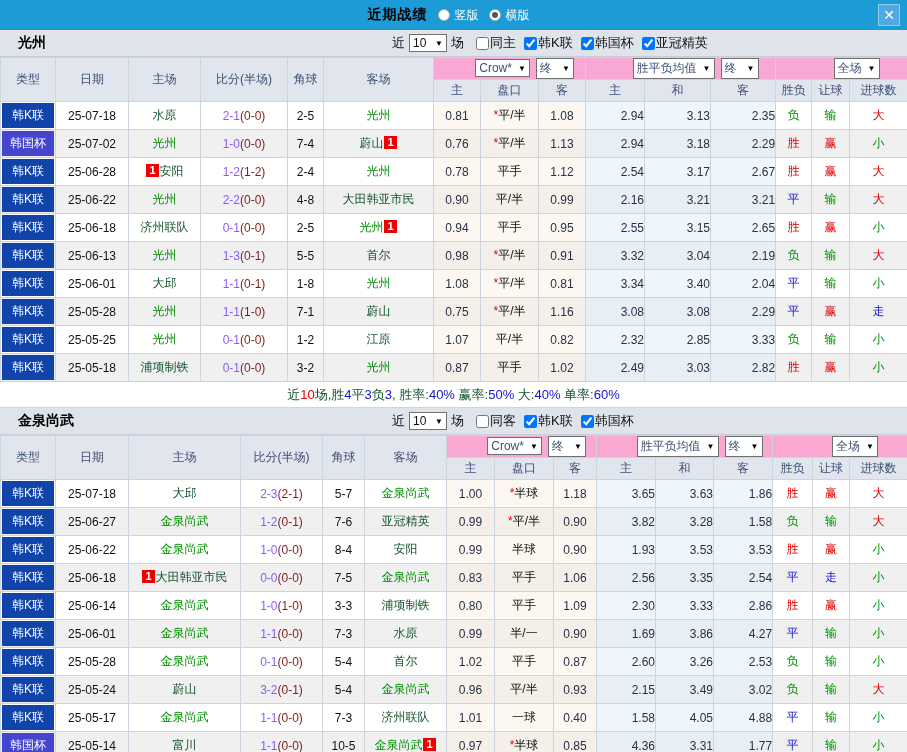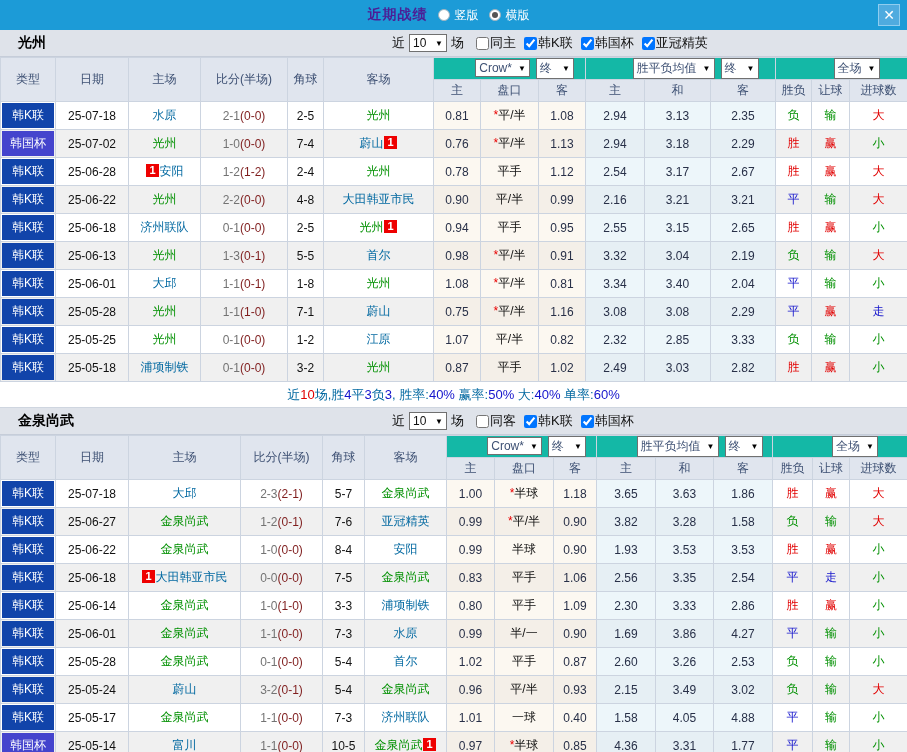--- a/index.html
+++ b/index.html
@@ -8,21 +8,21 @@
     width: 907px;
     font-family: "Liberation Sans", "DejaVu Sans", sans-serif;
     font-size: 12px;
     color:#111;
   }
   
   .titlebar {
     height: 30px; background:#1c9bd7; position: relative;
     display:flex; align-items:center; justify-content:center;
   }
-  .titlebar .title { color:#4c1d95; font-weight:bold; font-size:14px; letter-spacing:1px; }
+  .titlebar .title { color:#000000; font-weight:bold; font-size:14px; letter-spacing:1px; }
   .radio-group { display:inline-flex; align-items:center; margin-left:10px; }
   .radio-opt { display:inline-flex; align-items:center; margin-right:10px; cursor:pointer; }
   .radio-circle {
     width:12px; height:12px; border-radius:50%;
     background:#fff; border:1px solid #9fb3bf; position:relative; display:inline-block;
   }
   .radio-circle.checked::after {
     content:""; position:absolute; left:2px; top:2px; right:2px; bottom:2px;
     background:#555; border-radius:50%;
   }
@@ -50,42 +50,42 @@
   }
   .sel-label { margin-right:6px; }
   .sel-arrow { font-size:8px; color:#000; }
   
   table.grid { border-collapse:collapse; table-layout:fixed; width:907px; }
   .grid th, .grid td {
     border:1px solid #ccd4e0; text-align:center;
     overflow:hidden; white-space:nowrap;
   }
   .grid thead th { background:#e0e5ee; color:#3d5073; font-weight:normal; height:22px; font-size:12px; }
-  .grid thead th.h-group { background:#14b8a6;padding-left:30px; }
+  .grid thead th.h-group { background:#f9a8d4;padding-left:30px; }
   .grid thead th.h-group .select { margin:0 3px; }
   .grid tbody td { height:28px; font-size:12px; background:#fff; }
   tr.even td { background:#f0f0f0; }
   td.odds { background:#fcf8f1 !important; }
   tr.even td.odds { background:#f4efe8 !important; }
-  td.avg { background:#edf6fa !important; }
+  td.avg { background:#edf6fa !important;text-align:right; }
   tr.even td.avg { background:#e6eff4 !important; }
   td.league { padding:1px; }
   .lbadge { display:block; height:100%; line-height:25px; color:#fff; }
   .lbadge.lg  { background:#1144aa; }
   .lbadge.cup { background:#4444cd; }
-  .score-ft { color:#737373; }
+  .score-ft { color:#8b5cf6; }
   .score-ht { color:#7f1d1d; }
   .badge1 {
     display:inline-block; background:#ee0000; color:#fff; font-size:11px; font-weight:bold;
     line-height:13px; padding:0 3px; margin:0 1px; vertical-align:1px;
   }
   .c-red   { color:#e10000; }
   .c-green { color:#009000; }
   .c-blue  { color:#1414cc; }
-  .c-black { color:#0369a1; }
+  .c-black { color:#14532d; }
   .num { color:#283048; }
   .star { color:#e80000; }
   
   .summary-bar {
     height:26px; background:#fff; border-bottom:1px solid #cfd6e0;
     display:flex; align-items:center; justify-content:center; font-size:13px; white-space:pre;
   }
 </style>
 </head>
 <body>

